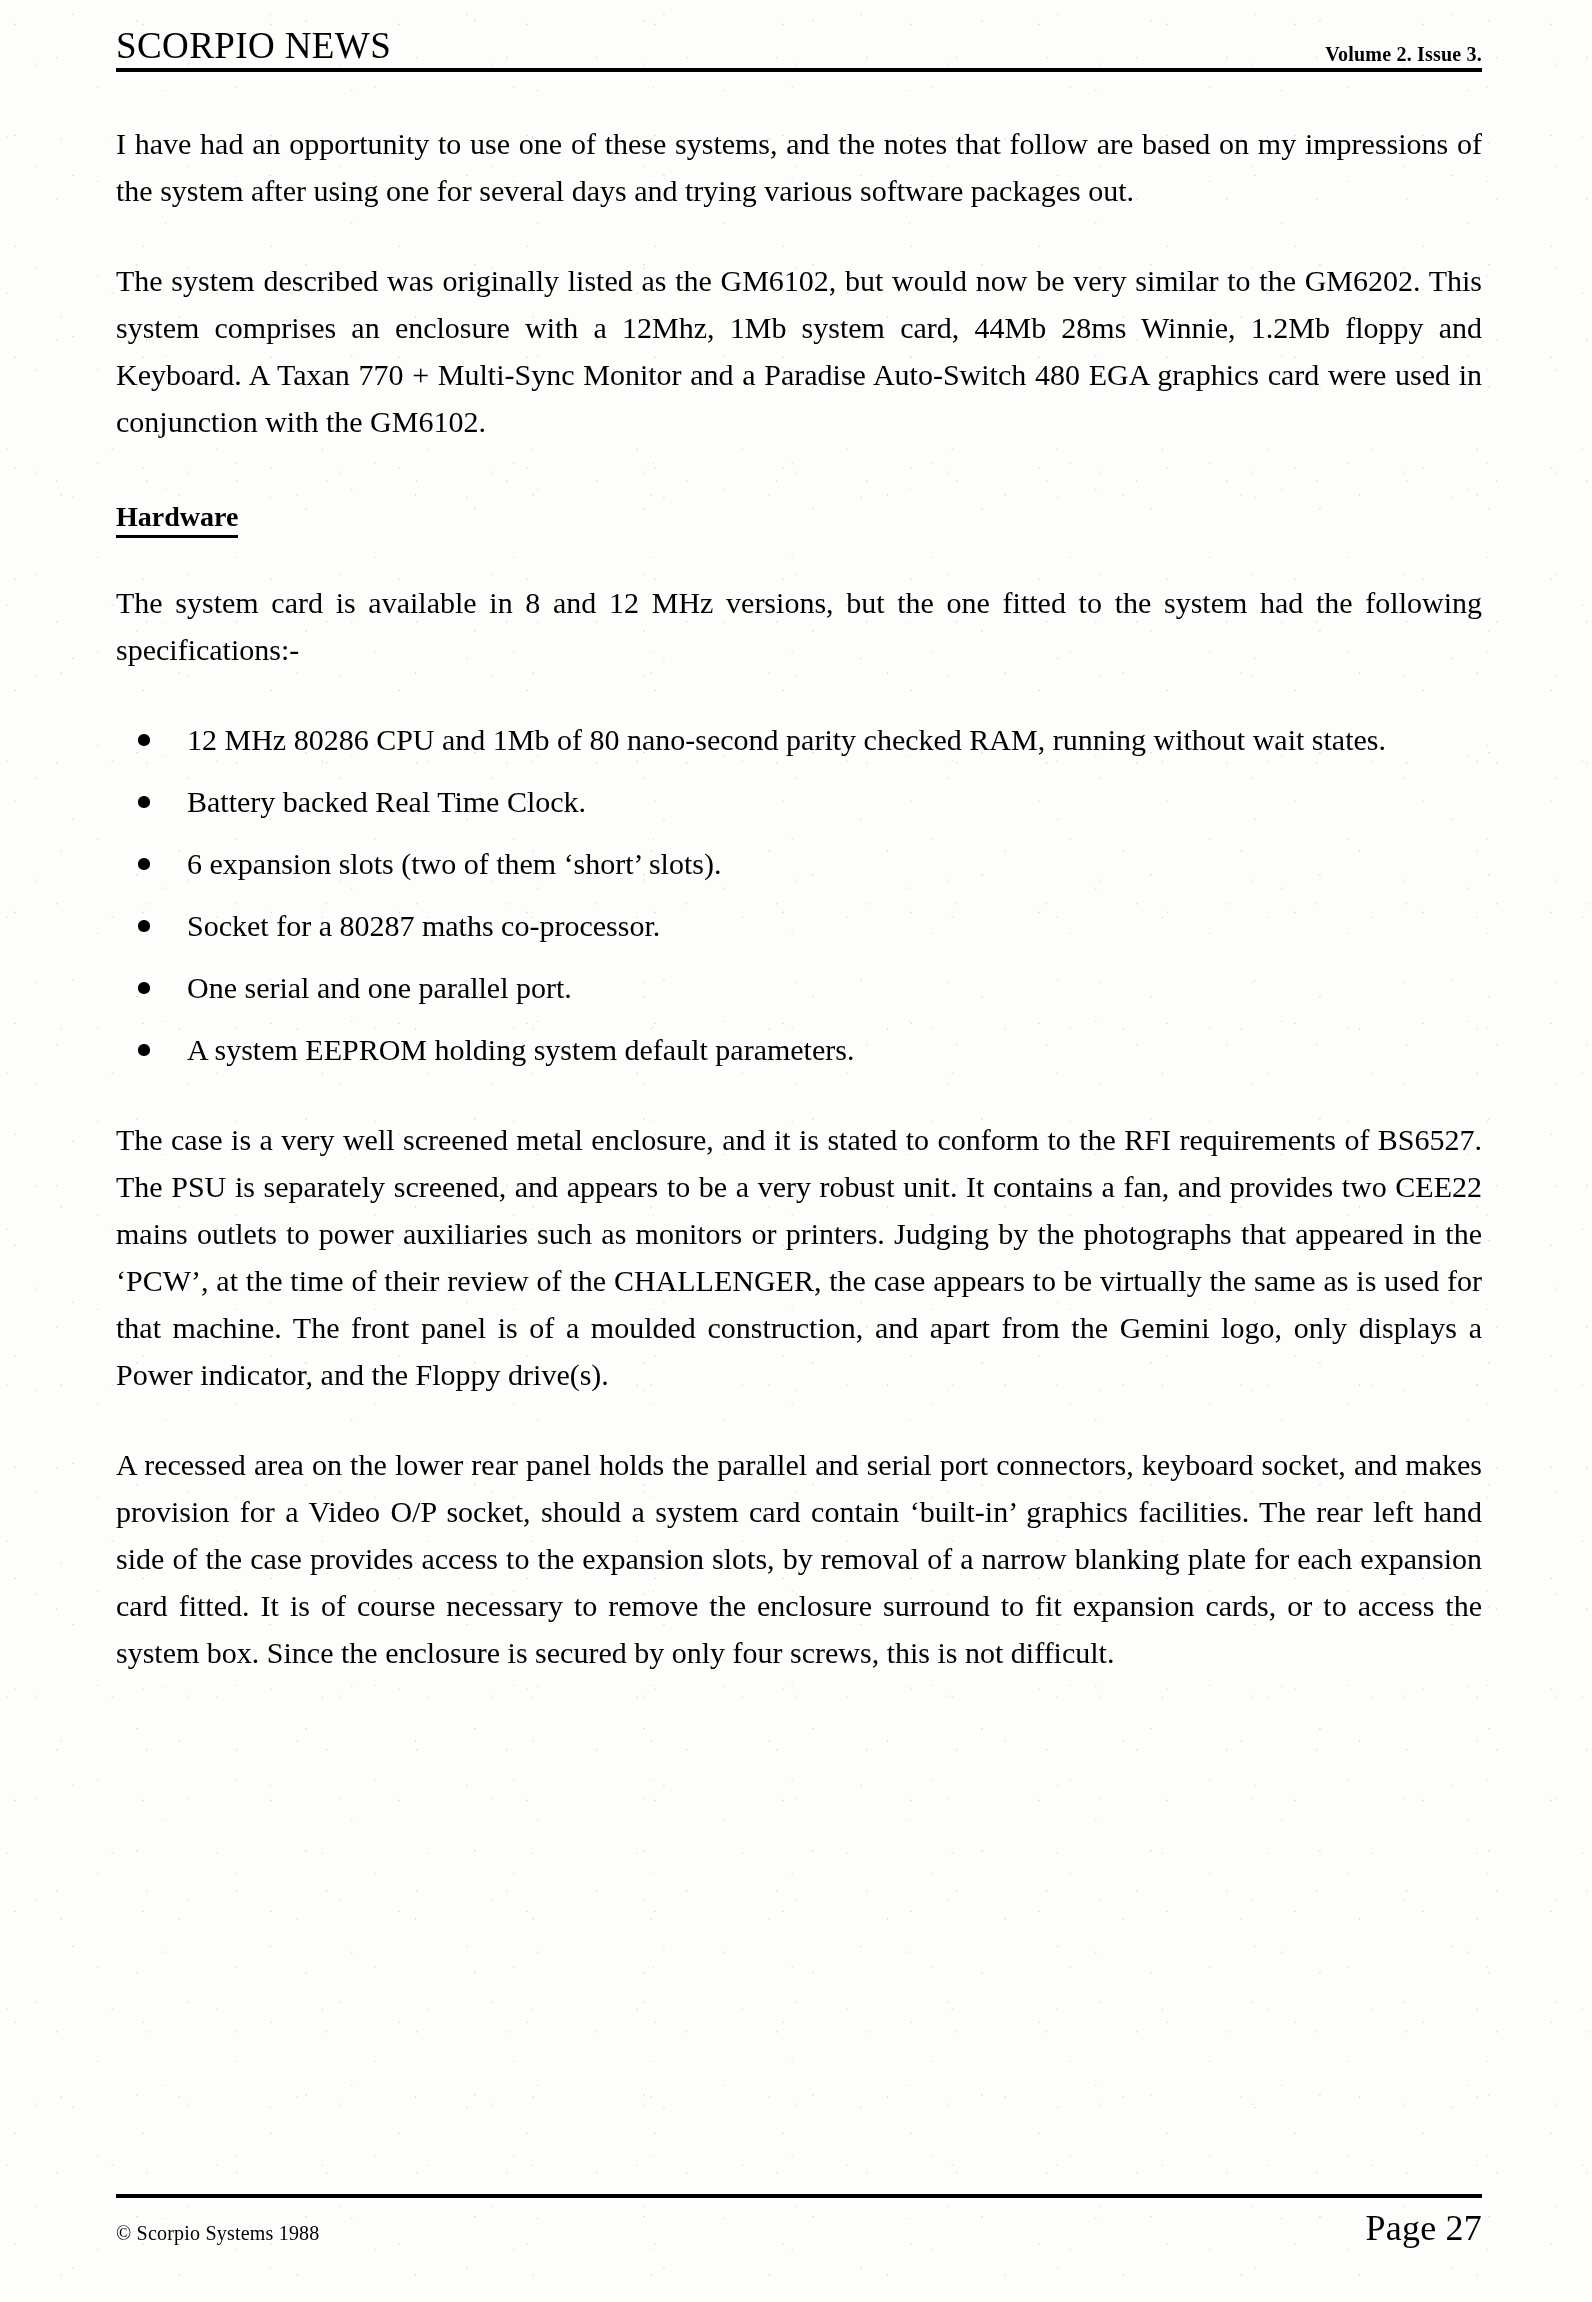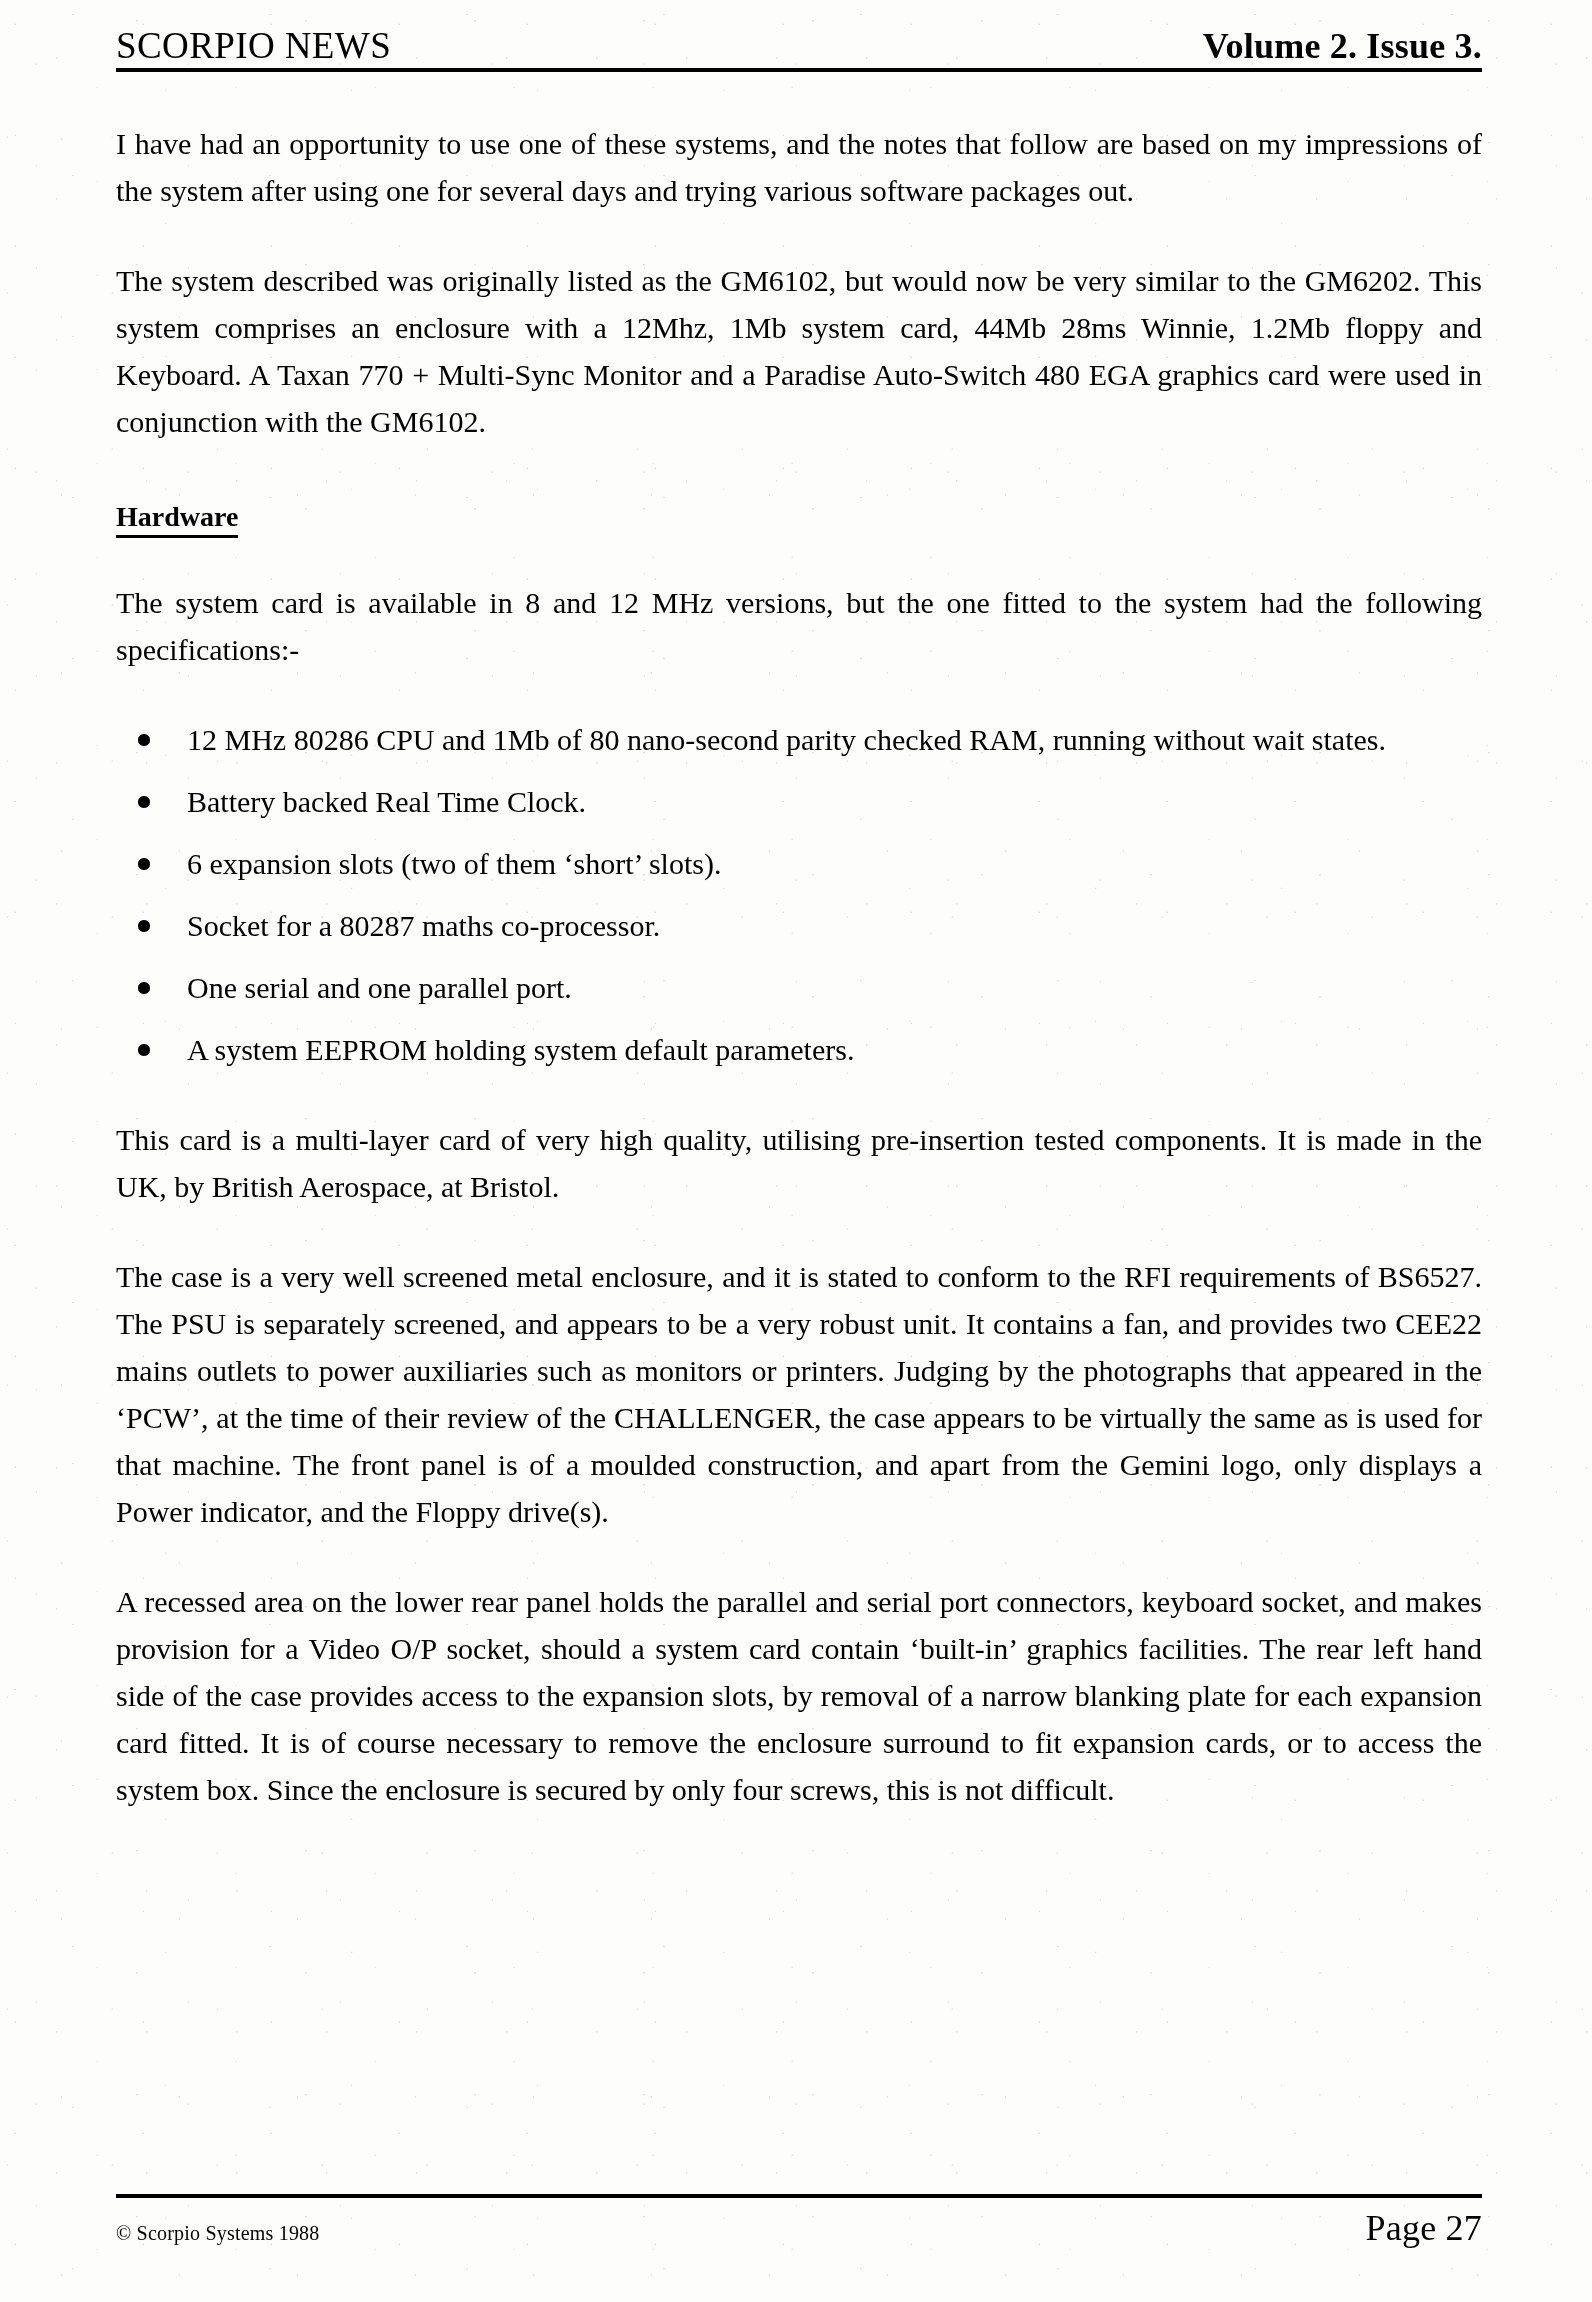--- a/index.html
+++ b/index.html
@@ -60,21 +60,21 @@
     padding-bottom: 3.7px;
     margin-bottom: 0;
   }
   .masthead-title {
     font-size: 37px;
     letter-spacing: 0.4px;
     line-height: 1.0;
     font-weight: 400;
   }
   .masthead-issue {
-    font-size: 36px;
+    font-size: 20px;
     font-weight: 700;
     line-height: 1.0;
     letter-spacing: 0.2px;
   }
 
   
   .body {
     margin-top: 48px;
     font-size: 30px;
     line-height: 47px;
@@ -195,21 +195,20 @@
         <li>
           <span class="bullet"></span>
           <span>One serial and one parallel port.</span>
         </li>
         <li>
           <span class="bullet"></span>
           <span>A system EEPROM holding system default parameters.</span>
         </li>
       </ul>
 
-      <p>This card is a multi-layer card of very high quality, utilising pre-insertion tested components. It is made in the UK, by British Aerospace, at Bristol.</p>
 
       <p>The case is a very well screened metal enclosure, and it is stated to conform to the RFI requirements of BS6527. The PSU is separately screened, and appears to be a very robust unit. It contains a fan, and provides two CEE22 mains outlets to power auxiliaries such as monitors or printers. Judging by the photographs that appeared in the ‘PCW’, at the time of their review of the CHALLENGER, the case appears to be virtually the same as is used for that machine. The front panel is of a moulded construction, and apart from the Gemini logo, only displays a Power indicator, and the Floppy drive(s).</p>
 
       <p>A recessed area on the lower rear panel holds the parallel and serial port connectors, keyboard socket, and makes provision for a Video O/P socket, should a system card contain ‘built-in’ graphics facilities. The rear left hand side of the case provides access to the expansion slots, by removal of a narrow blanking plate for each expansion card fitted. It is of course necessary to remove the enclosure surround to fit expansion cards, or to access the system box. Since the enclosure is secured by only four screws, this is not difficult.</p>
 
     </div>
   </div>
 
   <div class="footer">
     <div class="footer-rule"></div>

